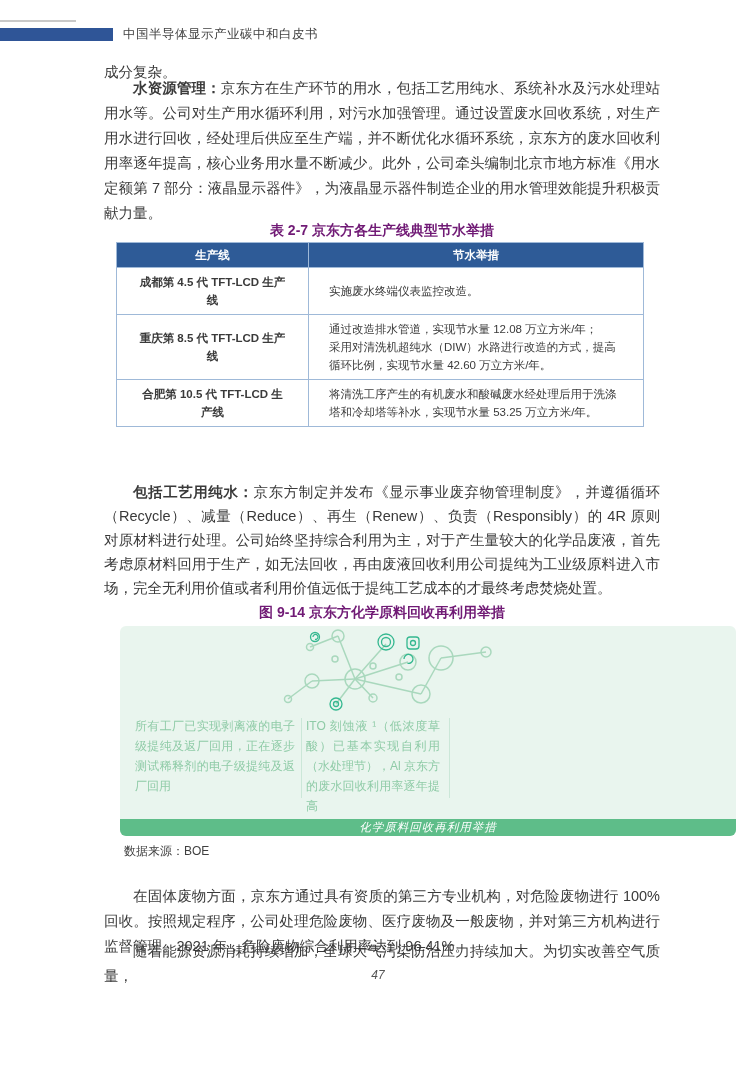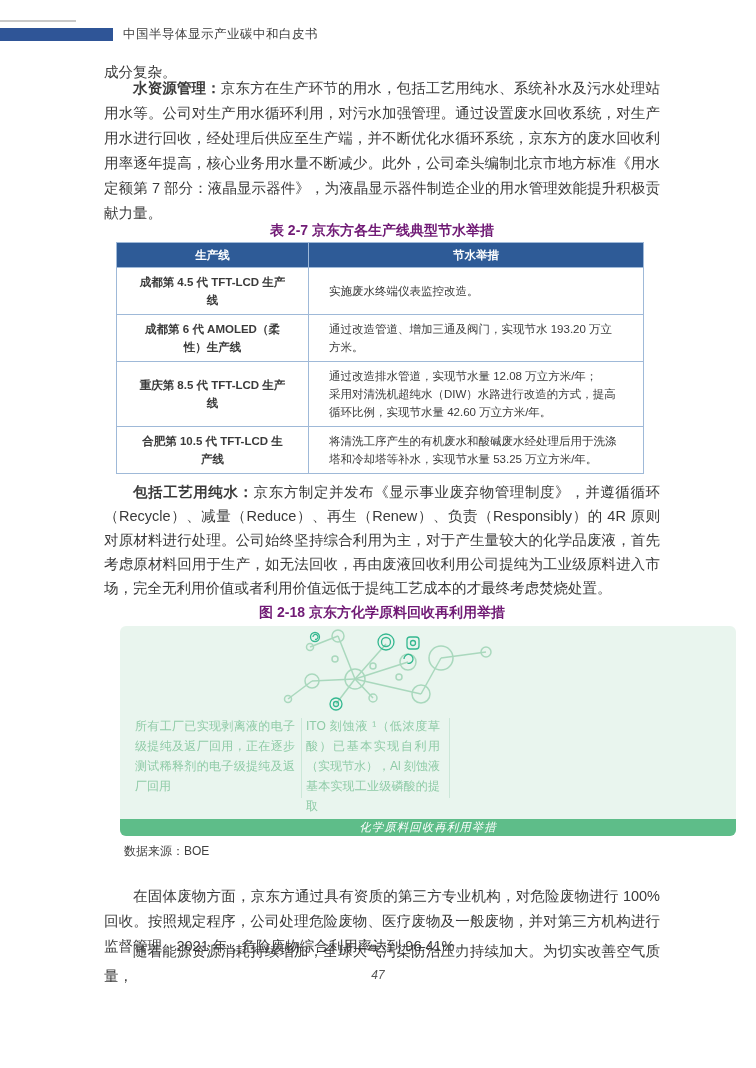--- a/index.html
+++ b/index.html
@@ -62,40 +62,36 @@
       <th>生产线</th>
       <th>节水举措</th>
     </tr>
   </thead>
   <tbody>
     <tr>
       <td class="c1">成都第 4.5 代 TFT-LCD 生产线</td>
       <td class="c2">实施废水终端仪表监控改造。</td>
     </tr>
     <tr>
-      <td class="c1">成都第 6 代 AMOLED（柔性）生产线</td>
-      <td class="c2">通过改造管道、增加三通及阀门，实现节水 193.20 万立方米。</td>
-    </tr>
-    <tr>
       <td class="c1">重庆第 8.5 代 TFT-LCD 生产线</td>
       <td class="c2">
         <div>通过改造排水管道，实现节水量 12.08 万立方米/年；</div>
         <div>采用对清洗机超纯水（DIW）水路进行改造的方式，提高循环比例，实现节水量 42.60 万立方米/年。</div>
       </td>
     </tr>
     <tr>
       <td class="c1">合肥第 10.5 代 TFT-LCD 生产线</td>
       <td class="c2">将清洗工序产生的有机废水和酸碱废水经处理后用于洗涤塔和冷却塔等补水，实现节水量 53.25 万立方米/年。</td>
     </tr>
   </tbody>
 </table>
 
 <div class="blk indent" style="top:480px;line-height:24px;"><span class="lead">包括工艺用纯水：</span><span>京东方制定并发布《显示事业废弃物管理制度》，并遵循循环（Recycle）、减量（Reduce）、再生（Renew）、负责（Responsibly）的 4R 原则对原材料进行处理。公司始终坚持综合利用为主，对于产生量较大的化学品废液，首先考虑原材料回用于生产，如无法回收，再由废液回收利用公司提纯为工业级原料进入市场，完全无利用价值或者利用价值远低于提纯工艺成本的才最终考虑焚烧处置。</span></div>
 
-<div class="caption" style="top:604px;">图 2-18 京东方化学原料回收再利用举措</div>
+<div class="caption" style="top:604px;">图 9-14 京东方化学原料回收再利用举措</div>
 
 <div class="figure">
   <svg class="fig-svg" width="512" height="96" viewBox="0 0 512 96">
     <g stroke="#A9D8BD" stroke-width="1.5" fill="none">
       <line x1="235" y1="53" x2="192" y2="55"></line>
       <line x1="192" y1="55" x2="168" y2="73"></line>
       <line x1="235" y1="53" x2="218" y2="10"></line>
       <line x1="218" y1="10" x2="190" y2="21"></line>
       <line x1="235" y1="53" x2="266" y2="18"></line>
       <line x1="235" y1="53" x2="288" y2="36"></line>
@@ -125,21 +121,21 @@
       <circle cx="266" cy="16" r="4.5"></circle>
       <rect x="287" y="11" width="12" height="12" rx="3"></rect>
       <circle cx="293" cy="17" r="2.5"></circle>
       <path d="M284 33 a4.5 4.5 0 1 1 3.5 4.3"></path>
       <circle cx="216" cy="78" r="6"></circle>
       <circle cx="216" cy="78" r="2.5"></circle>
     </g>
   </svg>
   <div class="fcol fcol1">所有工厂已实现剥离液的电子级提纯及返厂回用，正在逐步测试稀释剂的电子级提纯及返厂回用</div>
   <div class="fdiv fdiv1"></div>
-  <div class="fcol fcol2">ITO 刻蚀液 ¹（低浓度草酸）已基本实现自利用（实现节水），Al 刻蚀液基本实现工业级磷酸的提取</div>
+  <div class="fcol fcol2">ITO 刻蚀液 ¹（低浓度草酸）已基本实现自利用（水处理节），Al 京东方的废水回收利用率逐年提高</div>
   <div class="fdiv fdiv2"></div>
   <div class="fbanner">化学原料回收再利用举措</div>
 </div>
 
 <div class="src">数据来源：BOE</div>
 
 <div class="blk indent" style="top:864px;margin-top:20px;">在固体废物方面，京东方通过具有资质的第三方专业机构，对危险废物进行 100%回收。按照规定程序，公司处理危险废物、医疗废物及一般废物，并对第三方机构进行监督管理。2021 年，危险废物综合利用率达到 96.41%。</div>
 <div class="blk indent" style="top:939px;">随着能源资源消耗持续增加，全球大气污染防治压力持续加大。为切实改善空气质量，</div>
 
 <div class="pageno">47</div>

